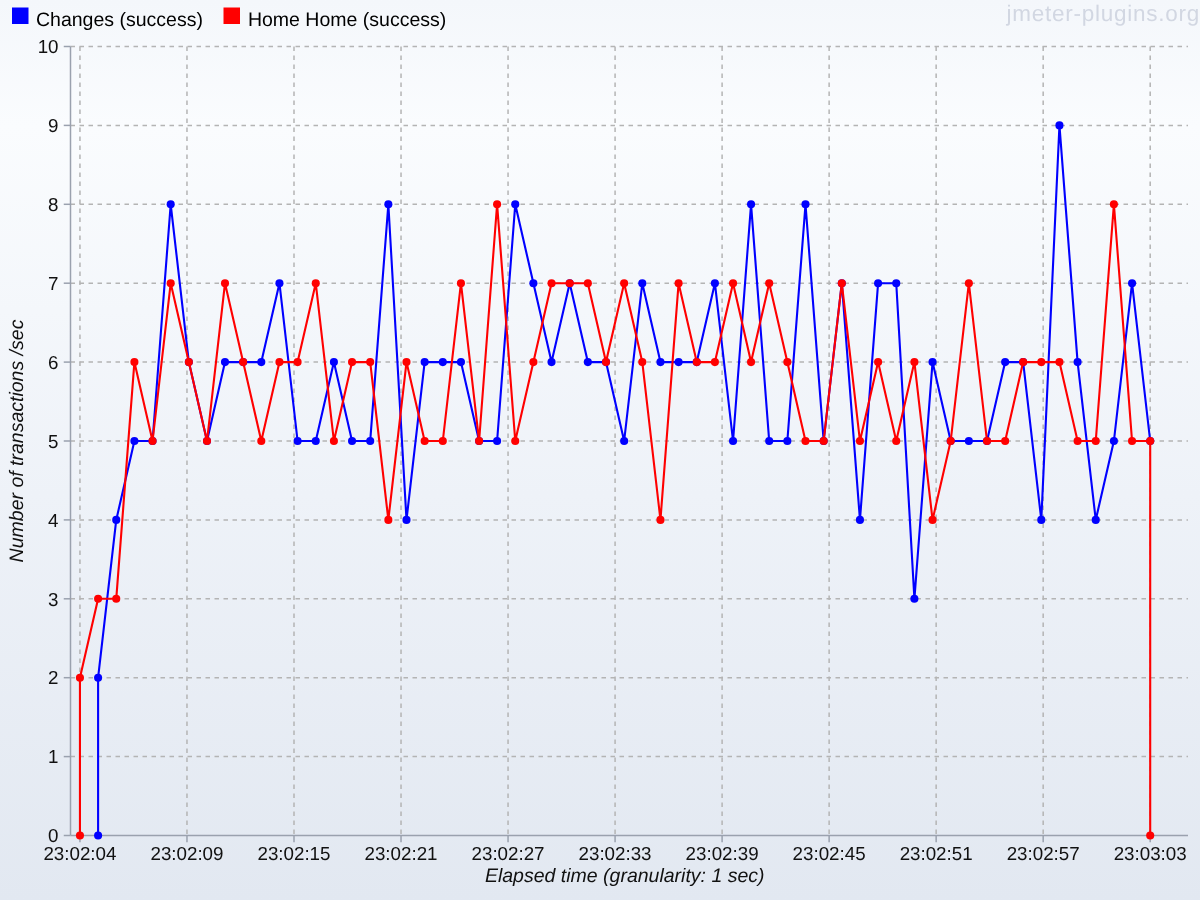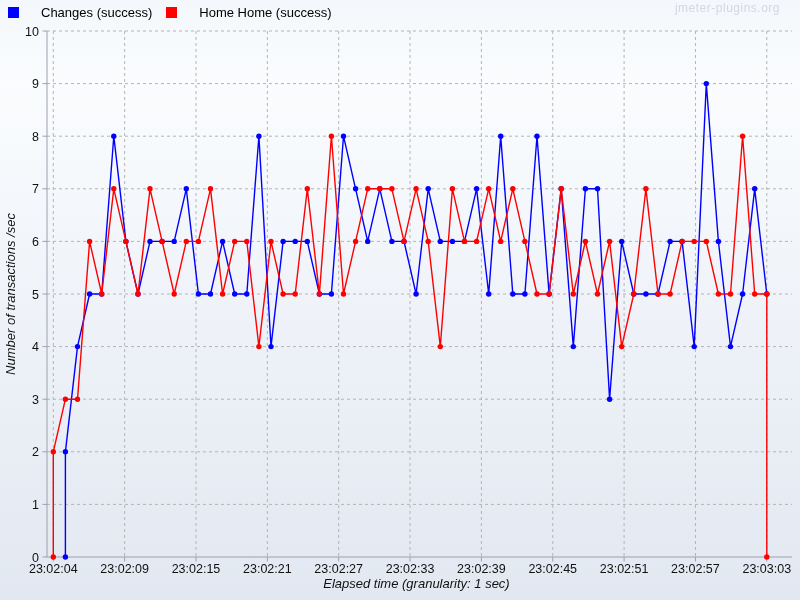--- a/index.html
+++ b/index.html
@@ -8,25 +8,25 @@
     width:800px;height:600px;
     overflow:hidden;
     font-family:"Liberation Sans", sans-serif;
     background:linear-gradient(180deg,#f4f7fb 0%,#fafcfe 14%,#eef2f8 55%,#e2e8f1 100%);
   }
   .legend{
     position:absolute;top:5px;left:8px;
     display:flex;align-items:center;gap:14px;
     font-size:13px;color:#000;
   }
-  .legend-item{display:flex;align-items:center;gap:22px;}
+  .legend-item{display:flex;align-items:flex-start;gap:5px;}
   .swatch{width:11px;height:11px;display:inline-block;}
   .watermark{
-    position:absolute;top:1px;right:20px;
-    font-size:12px;color:#d2d7e2;letter-spacing:0.5px;
+    position:absolute;top:1px;right:0;
+    font-size:15px;color:#d2d7e2;letter-spacing:0.5px;
   }
   svg text{font-family:"Liberation Sans", sans-serif;}
 </style>
 </head>
 <body>
 
 <div class="stage">
 
   <div class="legend">
     <div class="legend-item">

